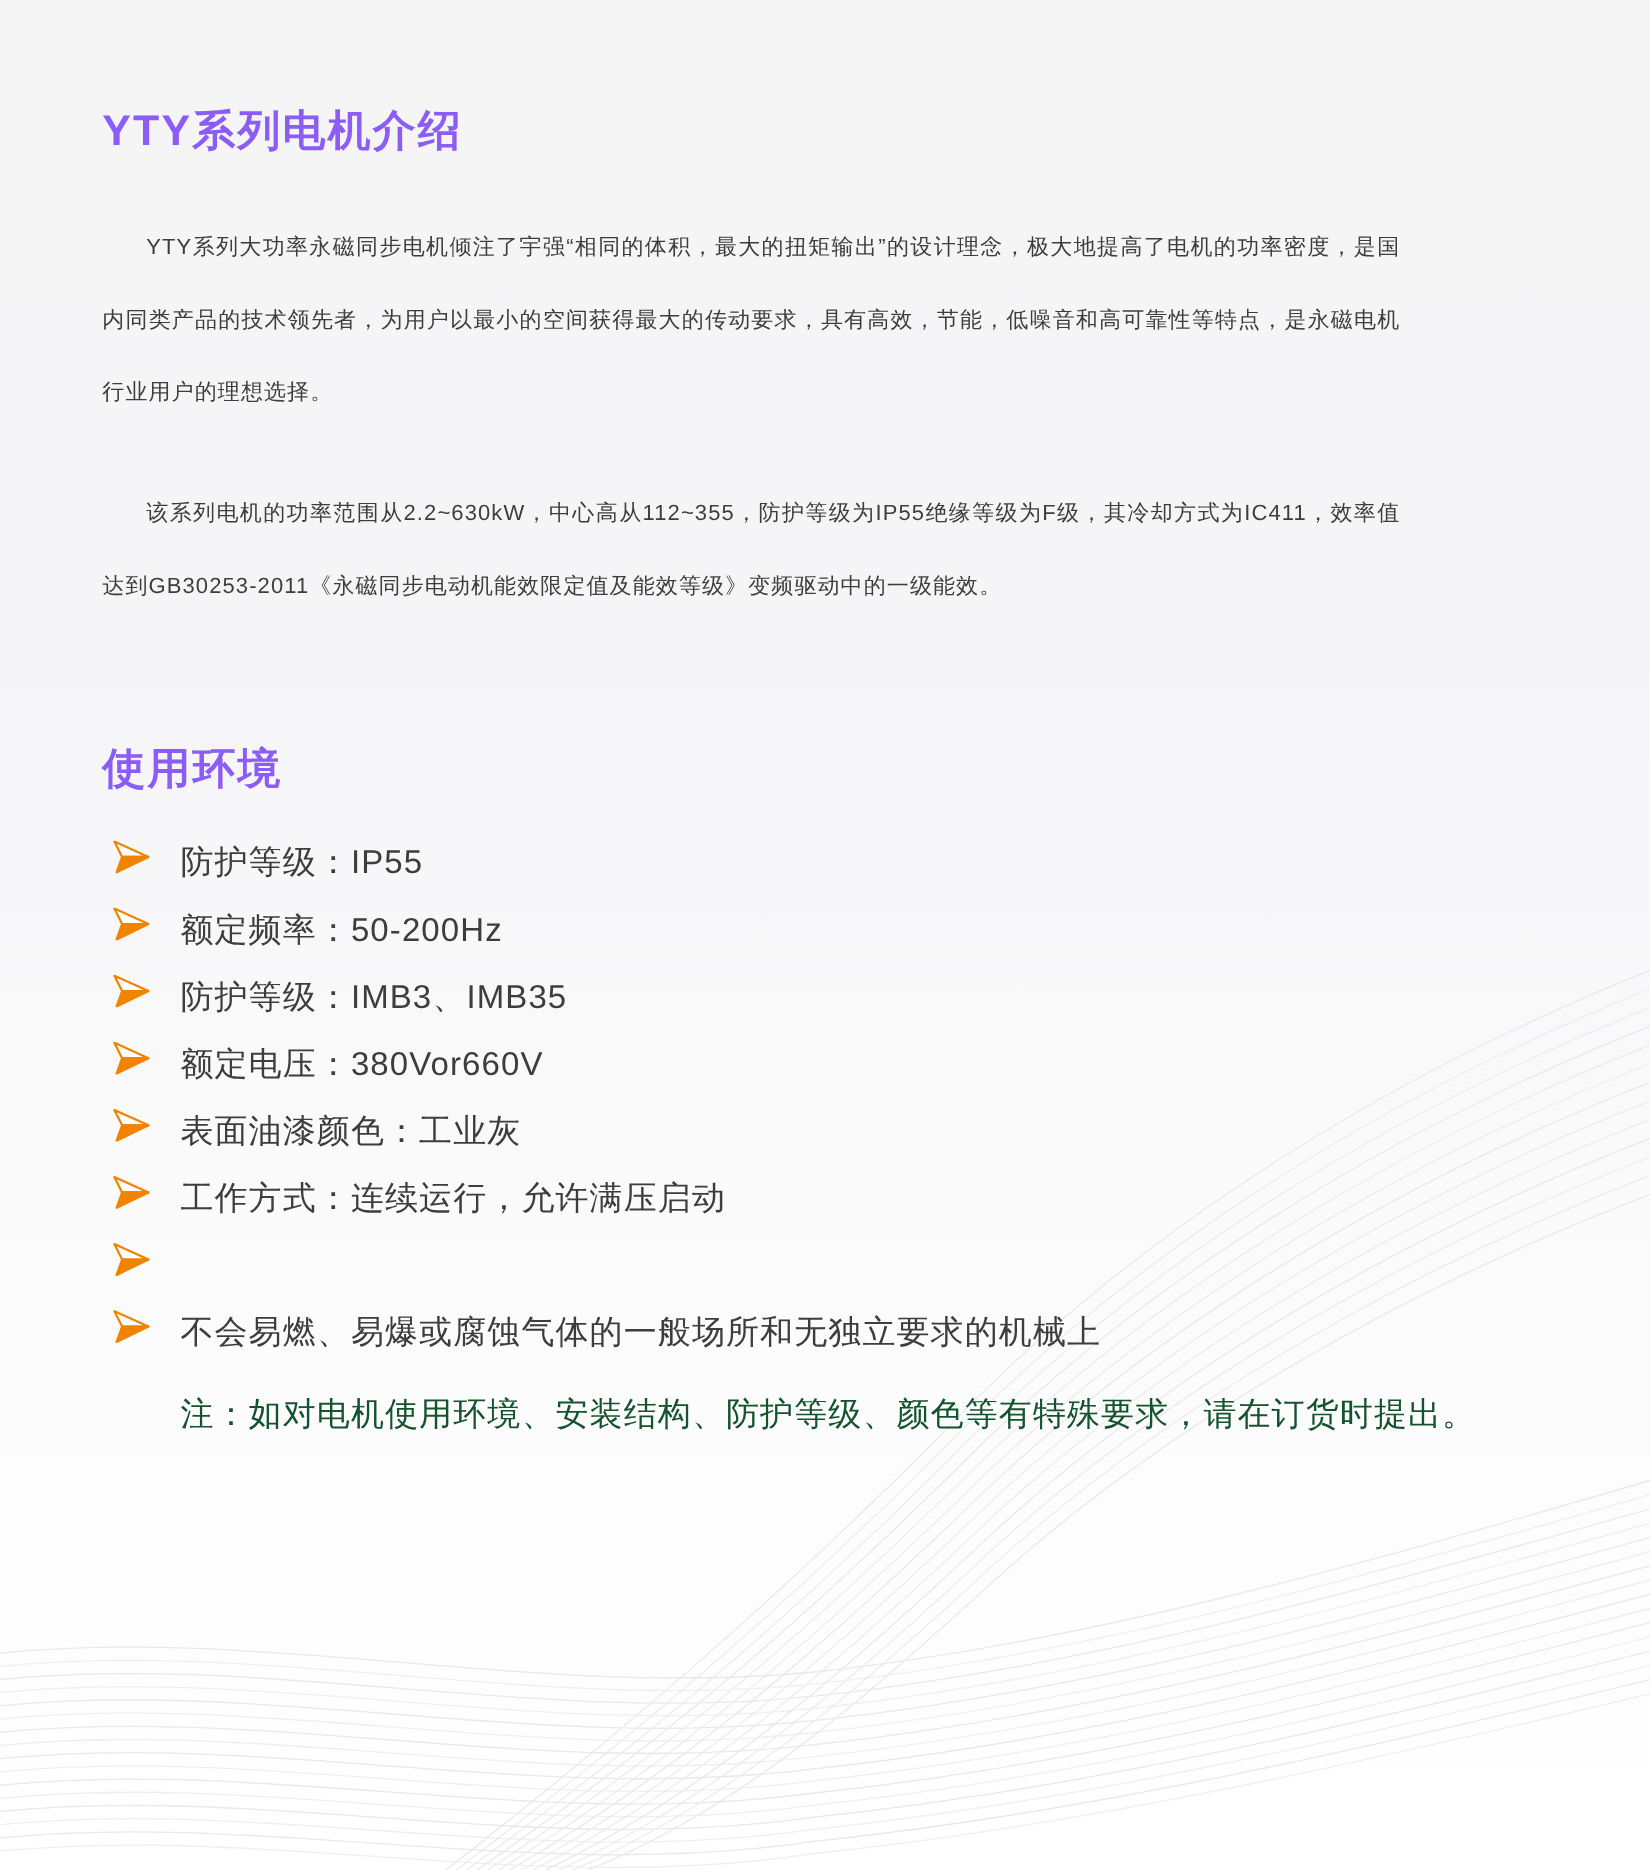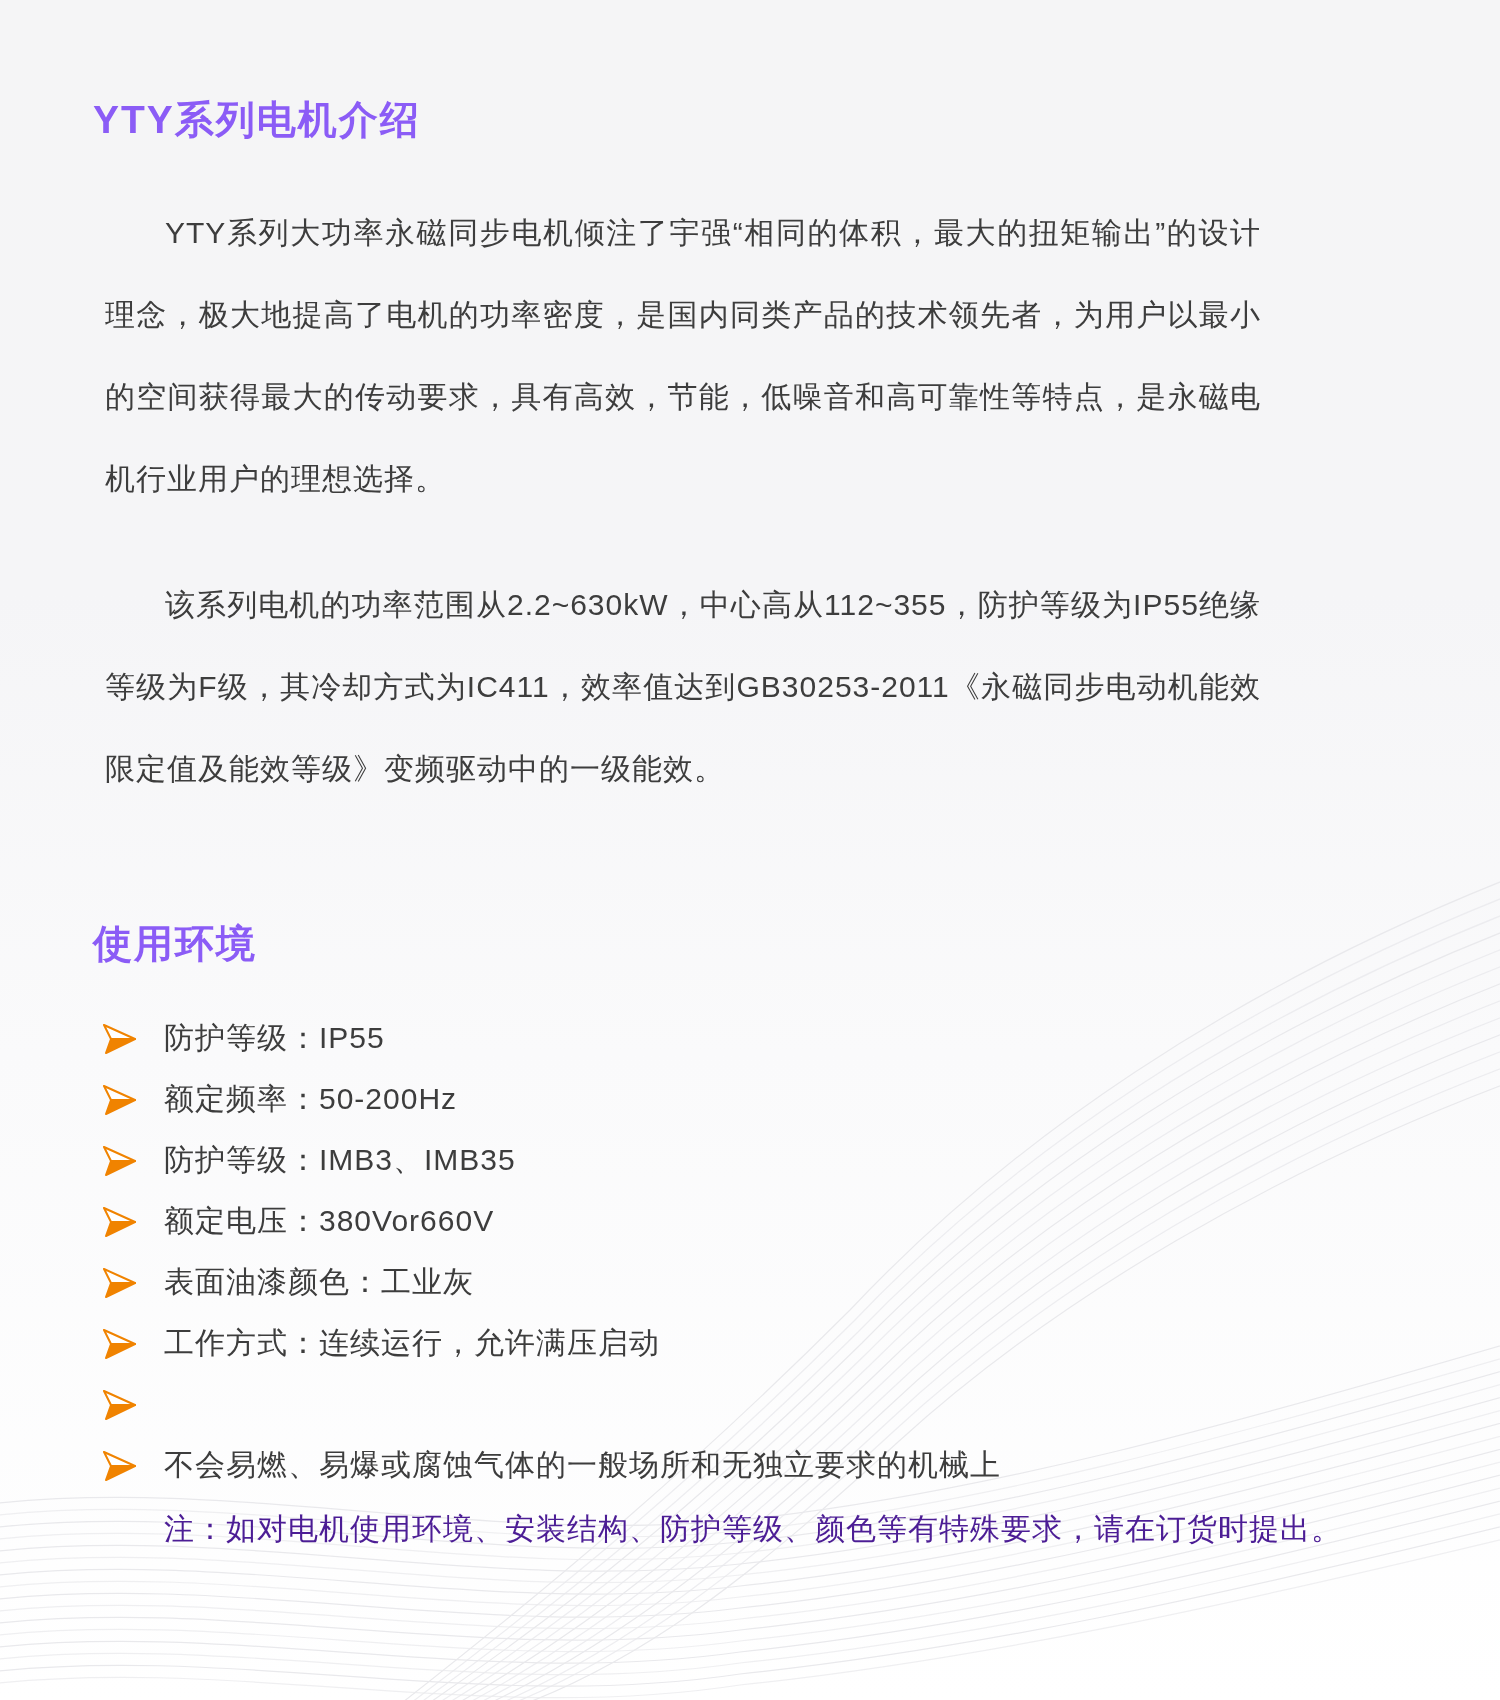--- a/index.html
+++ b/index.html
@@ -34,38 +34,37 @@
     font-size: 39px;
     line-height: 44px;
     font-weight: bold;
     color: #8b5cf6;
     letter-spacing: 2px;
   }
   .env-title {
     margin-top: 112px;
   }
   .body-par {
-    margin: 12px;
-    font-size: 30px;
-    line-height: 82px;
+    margin: 0;
+    font-size: 20px;
+    line-height: 66px;
     color: #3d3d3d;
     text-align: justify;
     text-indent: 2em;
     letter-spacing: 1px;
   }
   #par-1 { margin-top: 50px; }
   #par-2 { margin-top: 44px; }
   .env-list {
     list-style: none;
     margin: 42px 0 0 0;
     padding: 0;
   }
   .env-item {
     display: flex;
-    align-items: center;
     height: 61px;
     font-size: 30px;
     color: #3d3d3d;
     letter-spacing: 1px;
     white-space: nowrap;
   }
   .bullet {
     flex: 0 0 auto;
     width: 36px;
     height: 30px;
@@ -74,21 +73,21 @@
     align-items: center;
   }
   .bullet svg { width: 34px; height: 30px; }
   .env-note {
     display: flex;
     align-items: center;
     height: 61px;
     margin-top: 3px;
     padding-left: 71px;
     font-size: 30px;
-    color: #4c1d95;
+    color: #14532d;
     letter-spacing: 1px;
     white-space: nowrap;
   }
 </style>
 </head>
 <body>
 
 <svg class="waves" viewBox="0 0 1500 860" xmlns="http://www.w3.org/2000/svg" aria-hidden="true">
     <path d="M 1505 40 C 1230 150, 1010 300, 850 470 C 700 620, 560 740, 380 880" fill="none" stroke="#e9e9ec" stroke-width="1.2" opacity="1"></path>
     <path d="M 1505 57 C 1234 165, 1014 313, 854 481 C 705 629, 566 748, 388 880" fill="none" stroke="#e9e9ec" stroke-width="1.2" opacity="0.8"></path>

